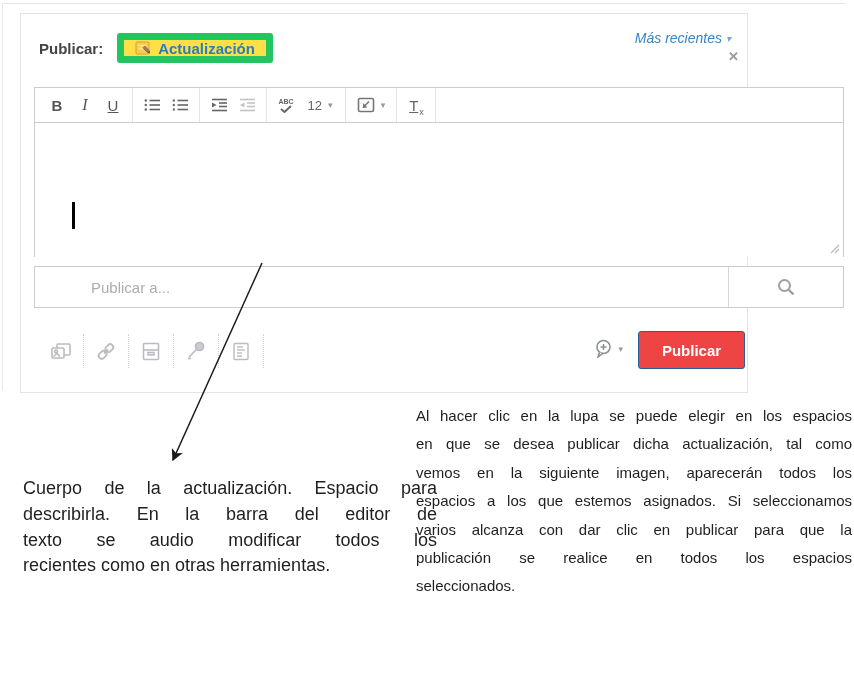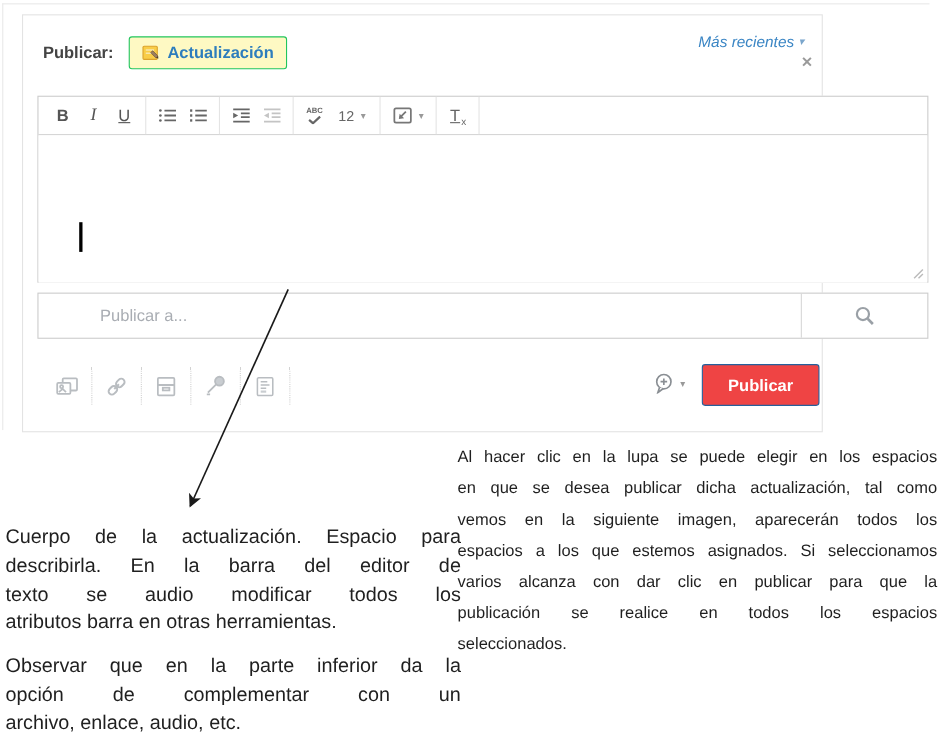--- a/index.html
+++ b/index.html
@@ -9,22 +9,22 @@
 
   
   .outer-top-line { position:absolute; left:2px; top:3px; width:843px; height:1px; background:#e9e9e9; }
   .outer-left-line { position:absolute; left:2px; top:3px; width:1px; height:388px; background:#e9e9e9; }
 
   
   .panel { position:absolute; left:20px; top:13px; width:728px; height:380px; background:#fff; border:1px solid #e3e3e3; }
 
   .pub-row { position:absolute; left:18px; top:19px; height:30px; display:flex; align-items:center; }
   .pub-label { font-size:15px; font-weight:bold; color:#444; margin-right:14px; }
-  .type-tab { display:inline-flex; align-items:center; gap:6px; height:30px; padding:0 11px; background:#fef9c3;
-              border:1px solid #22c55e; border-radius:3px; cursor:pointer; }
+  .type-tab { display:inline-flex; align-items:center; gap:6px; height:30px; padding:0 11px; background:#fde047;
+              border:7px solid #22c55e; border-radius:3px; cursor:pointer; }
   .type-tab span { font-size:15px; font-weight:bold; color:#2d7dbd; }
 
   .sort { position:absolute; right:16px; top:16px; display:flex; align-items:center; gap:4px; cursor:pointer;font-style:italic; }
   .sort-label { font-size:14px; color:#3a85c4; }
   .sort-caret { font-size:10px; color:#7ba6cc; }
   .close-x { position:absolute; right:8px; top:36px; font-size:13px; font-weight:bold; color:#9a9a9a;
              background:none; border:none; cursor:pointer; line-height:1; }
 
   
   .editor { position:absolute; left:13px; top:73px; width:810px; height:170px; border:1px solid #ccc; background:#fff; }
@@ -67,21 +67,21 @@
               background:none; border:none; cursor:pointer; }
   .publish-btn { position:absolute; right:2px; top:317px; width:107px; height:38px; background:#ef4444;
                  border:1px solid #26609b; border-radius:3px; color:#fff; font-size:15px; font-weight:bold;
                  font-family:"Liberation Sans", sans-serif; cursor:pointer; }
 
   
   .arrow-svg { position:absolute; left:0; top:0; pointer-events:none; }
 
   
   .note { position:absolute; color:#1f1f1f; }
-  .note-left { left:5px; top:476px; width:414px; font-size:18px; line-height:25.8px; }
+  .note-left { left:23px; top:476px; width:414px; font-size:18px; line-height:25.8px; }
   .note-left .para + .para { margin-top:14px; }
   .note-right { left:416px; top:402px; width:436px; font-size:15px; line-height:28.4px; }
   .jline { text-align:justify; text-align-last:justify; }
   .jline:last-child { text-align-last:left; }
 
   svg { display:block; }
 </style>
 </head>
 <body>
 
@@ -311,26 +311,21 @@
       </marker>
     </defs>
     <line x1="262" y1="263" x2="173" y2="460" stroke="#1a1a1a" stroke-width="1.5" marker-end="url(#ah)"></line>
   </svg>
 
   <div class="note note-left">
     <div class="para">
         <div class="jline">Cuerpo de la actualización. Espacio para</div>
         <div class="jline">describirla. En la barra del editor de</div>
         <div class="jline">texto se audio modificar todos los</div>
-        <div class="jline">atributos barra en otras herramientas.</div>
-      </div>
-    <div class="para">
-        <div class="jline">Observar que en la parte inferior da la</div>
-        <div class="jline">opción de complementar con un</div>
-        <div class="jline">archivo, enlace, audio, etc.</div>
+        <div class="jline">recientes como en otras herramientas.</div>
       </div>
   </div>
 
   <div class="note note-right">
     <div class="para">
         <div class="jline">Al hacer clic en la lupa se puede elegir en los espacios</div>
         <div class="jline">en que se desea publicar dicha actualización, tal como</div>
         <div class="jline">vemos en la siguiente imagen, aparecerán todos los</div>
         <div class="jline">espacios a los que estemos asignados. Si seleccionamos</div>
         <div class="jline">varios alcanza con dar clic en publicar para que la</div>

